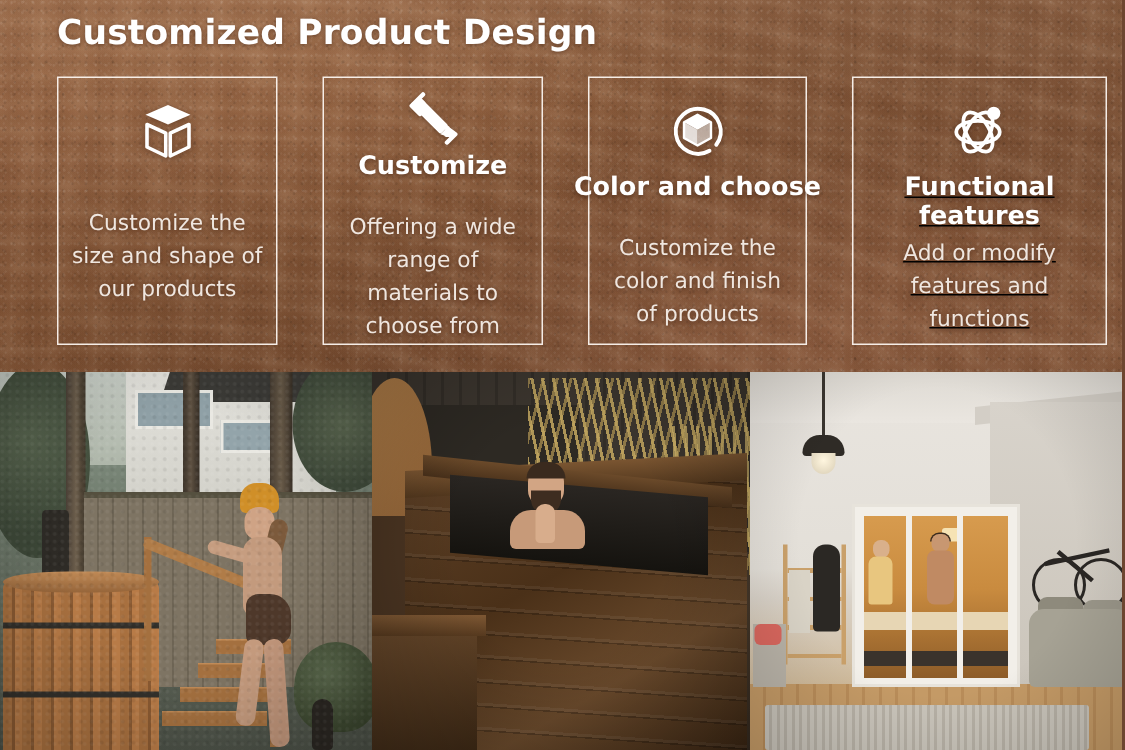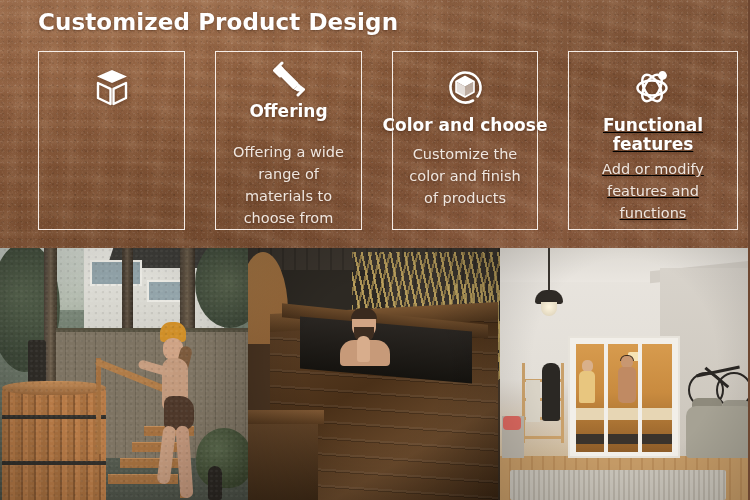--- a/index.html
+++ b/index.html
@@ -113,21 +113,21 @@
 
   .card-desc{
     color:#efe6df;font-size:14.5px;line-height:1.52;
     text-align:center;
     text-shadow:0 1px 3px rgba(50,22,8,.45);
     width:128px;
   }
   .card.c4 .card-desc{width:140px;}
   .card.c1 .card-desc{margin-top:20px;}
   .card.c2 .card-desc{margin-top:20px;}
-  .card.c3 .card-desc{margin-top:8px;}
+  .card.c3 .card-desc{margin-top:20px;}
   .card.c4 .card-desc{margin-top:4px;}
 
   
   .photos{position:absolute;left:0;top:248px;width:750px;height:252px;display:flex;}
   .photo{position:relative;height:252px;overflow:hidden;}
   .p1{width:248px;}
   .p2{width:252px;}
   .p3{width:250px;}
 
   
@@ -276,37 +276,38 @@
   <div class="cards">
 
     <div class="card c1">
       <div class="icon-wrap">
         <svg width="44" height="44" viewBox="0 0 44 44">
           <path d="M22 5 L37 11.5 L22 18 L7 11.5 Z" fill="#ffffff"></path>
           <path d="M8 18 L20.5 23.8 L20.5 39 L8 33 Z" fill="none" stroke="#ffffff" stroke-width="2.4" stroke-linejoin="round"></path>
           <path d="M36 18 L23.5 23.8 L23.5 39 L36 33 Z" fill="none" stroke="#ffffff" stroke-width="2.4" stroke-linejoin="round"></path>
         </svg>
       </div>
+      <div class="card-desc">Customize the size and shape of our products</div>
     </div>
 
     <div class="card c2">
       <div class="icon-wrap">
         <svg width="44" height="44" viewBox="0 0 44 44">
           <g transform="rotate(-45 22 22)">
             <rect x="18.5" y="6" width="8" height="26" rx="1.6" fill="#ffffff"></rect>
             <path d="M18.5 32 L22.5 40 L26.5 32 Z" fill="#ffffff"></path>
             <rect x="18.5" y="6" width="8" height="4" fill="#ffffff"></rect>
           </g>
           <path d="M15 5 L7.5 12.5 L13 18" fill="none" stroke="#ffffff" stroke-width="3" stroke-linecap="round" stroke-linejoin="round"></path>
           <path d="M8.5 11.5 L13.5 11.5" stroke="#ffffff" stroke-width="2.6" stroke-linecap="round"></path>
           <path d="M29 26 L36.5 31.5 L31 37" fill="none" stroke="#ffffff" stroke-width="3" stroke-linecap="round" stroke-linejoin="round"></path>
           <path d="M30.5 32 L35.5 32" stroke="#ffffff" stroke-width="2.6" stroke-linecap="round"></path>
         </svg>
       </div>
-      <div class="card-title">Offering</div>
+      <div class="card-title">Customize</div>
       <div class="card-desc">Offering a wide range of materials to choose from</div>
     </div>
 
     <div class="card c3">
       <div class="icon-wrap">
         <svg width="44" height="44" viewBox="0 0 44 44">
           <path d="M34.5 31.5 A15 15 0 1 0 30 35.5" fill="none" stroke="#ffffff" stroke-width="2.6" stroke-linecap="round"></path>
           <path d="M22 11.5 L31 16.5 L22 21.5 L13 16.5 Z" fill="#ffffff"></path>
           <path d="M13 16.5 L13 27 L22 32 L22 21.5 Z" fill="#ffffff" opacity=".82"></path>
           <path d="M31 16.5 L31 27 L22 32 L22 21.5 Z" fill="#ffffff" opacity=".55"></path>

